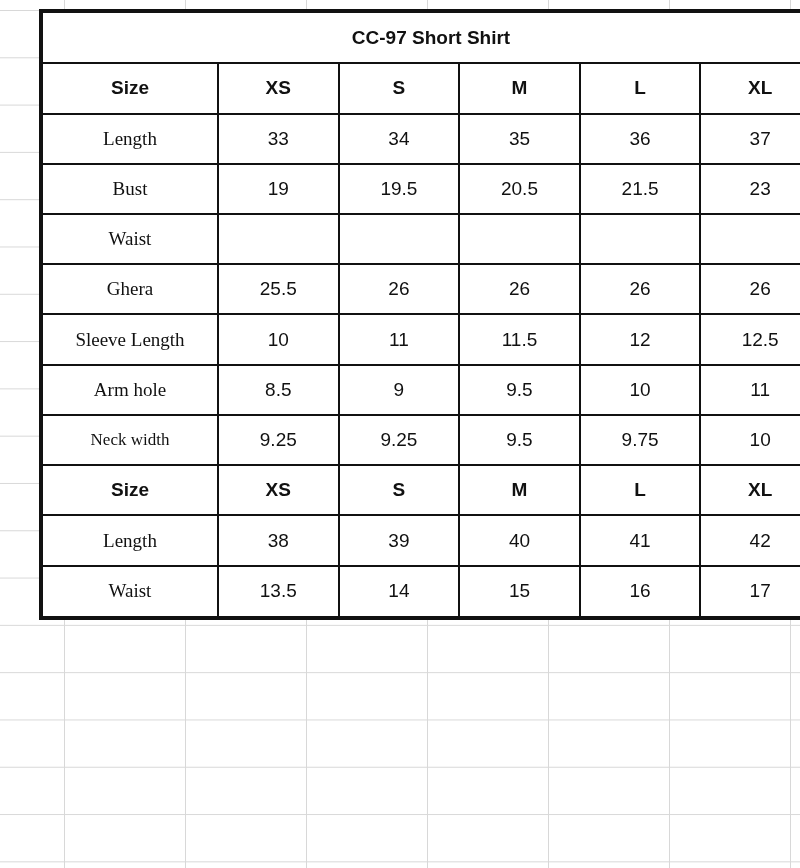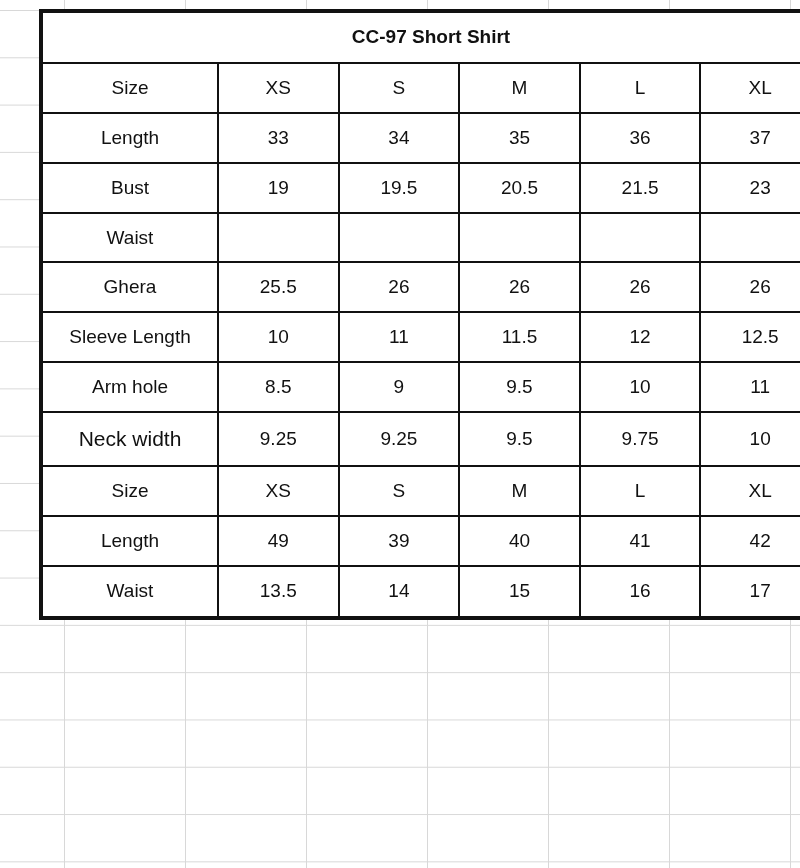--- a/index.html
+++ b/index.html
@@ -5,24 +5,24 @@
   html,body{margin:0;padding:0;background:#fff;}
   body{width:800px;height:868px;position:relative;overflow:hidden;font-family:"Liberation Sans","DejaVu Sans",sans-serif;}
   .gridbg{position:absolute;inset:0;
     background-image:
       linear-gradient(to right,#d8d8d8 1px,transparent 1px),
       linear-gradient(to bottom,#d8d8d8 1px,transparent 1px);
     background-size:121px 100%, 100% 47.3px;
     background-position:64px 0, 0 10px;}
   table{position:absolute;left:7px;top:9px;width:784px;height:611px;border-collapse:collapse;border:4px solid #111;background:#fff;table-layout:fixed;margin-left:32px;}
   td{border:2px solid #111;text-align:center;vertical-align:middle;font-size:19px;color:#111;padding:0;}
-  td.lbl{font-size:19px;}
-  td.bold{font-weight:normal;}
+  td.lbl{font-size:19px;font-family:Liberation Serif, serif;}
+  td.bold{font-weight:bold;}
   td.title{font-weight:bold;font-size:19px;}
-  td.small{font-size:21px;}
+  td.small{font-size:17px;}
   col.c0{width:177px;}
 </style>
 </head>
 <body>
 
 <div class="gridbg"></div>
 
 <table>
   <colgroup>
       <col class="c0">
@@ -103,21 +103,21 @@
       <tr>
         <td class="bold">Size</td>
         <td class="bold">XS</td>
         <td class="bold">S</td>
         <td class="bold">M</td>
         <td class="bold">L</td>
         <td class="bold">XL</td>
       </tr>
       <tr>
         <td class="lbl">Length</td>
-        <td>49</td>
+        <td>38</td>
         <td>39</td>
         <td>40</td>
         <td>41</td>
         <td>42</td>
       </tr>
       <tr>
         <td class="lbl">Waist</td>
         <td>13.5</td>
         <td>14</td>
         <td>15</td>

